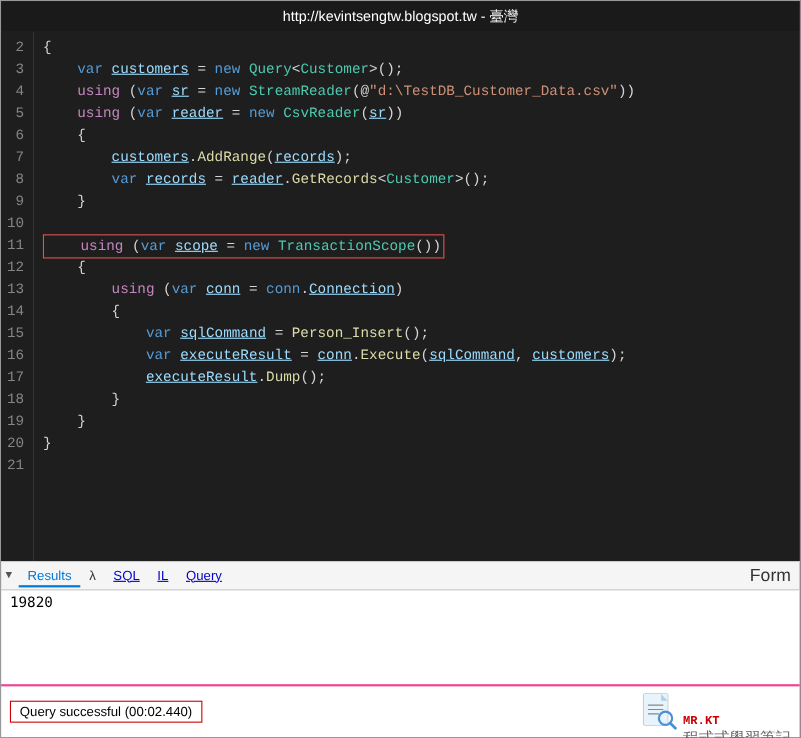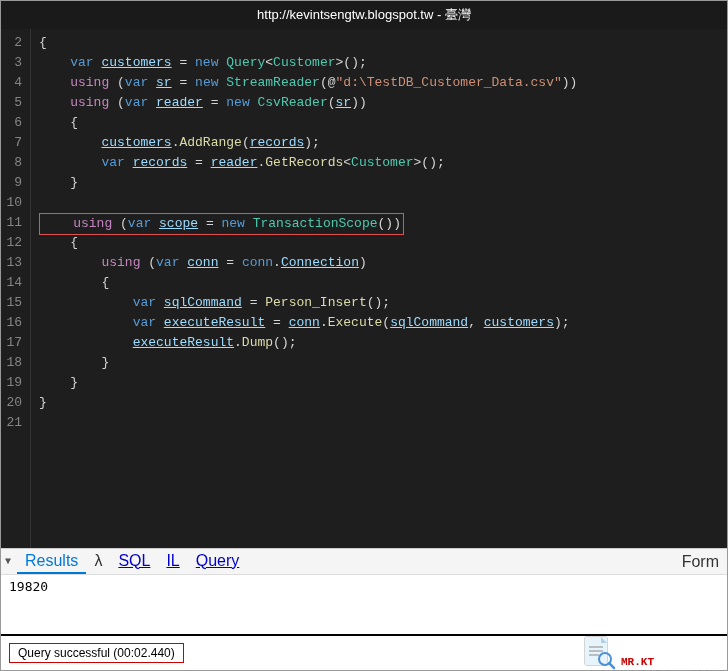--- a/index.html
+++ b/index.html
@@ -106,61 +106,61 @@
 
     .tab-arrow {
       color: #555;
       margin-right: 6px;
       font-size: 10px;
       cursor: pointer;
     }
 
     .tab-item {
       font-family: Arial, sans-serif;
-      font-size: 16px;
+      font-size: 12px;
       padding: 2px 8px;
       color: #333;
       border-bottom: 2px solid transparent;
       cursor: pointer;
     }
 
     .tab-item.active {
       border-bottom: 2px solid #0078d7;
       color: #0078d7;
     }
 
     .tab-item.underlined {
       text-decoration: underline;
       color: #0000cc;
     }
 
     .results-content {
       background: #fff;
       flex-shrink: 0;
-      height: 60px;
+      height: 86px;
       border-top: 1px solid #ddd;
       padding: 4px 8px;
       font-family: 'Consolas', monospace;
       font-size: 13px;
       color: #000;
       overflow: hidden;
     }
 
     .tab-form {
       margin-left: auto;
       font-family: Arial, sans-serif;
       font-size: 16px;
       color: #333;
       padding-right: 4px;
     }
 
     .status-bar {
       background: #fff;
-      border-top: 2px solid #000000;
-      height: 36px;
+      border-top: 2px solid #ec4899;
+      height: 48px;
       display: flex;
       align-items: center;
       justify-content: space-between;
       padding: 0 8px;
       flex-shrink: 0;
     }
 
     .status-left {
       display: flex;
       align-items: center;

